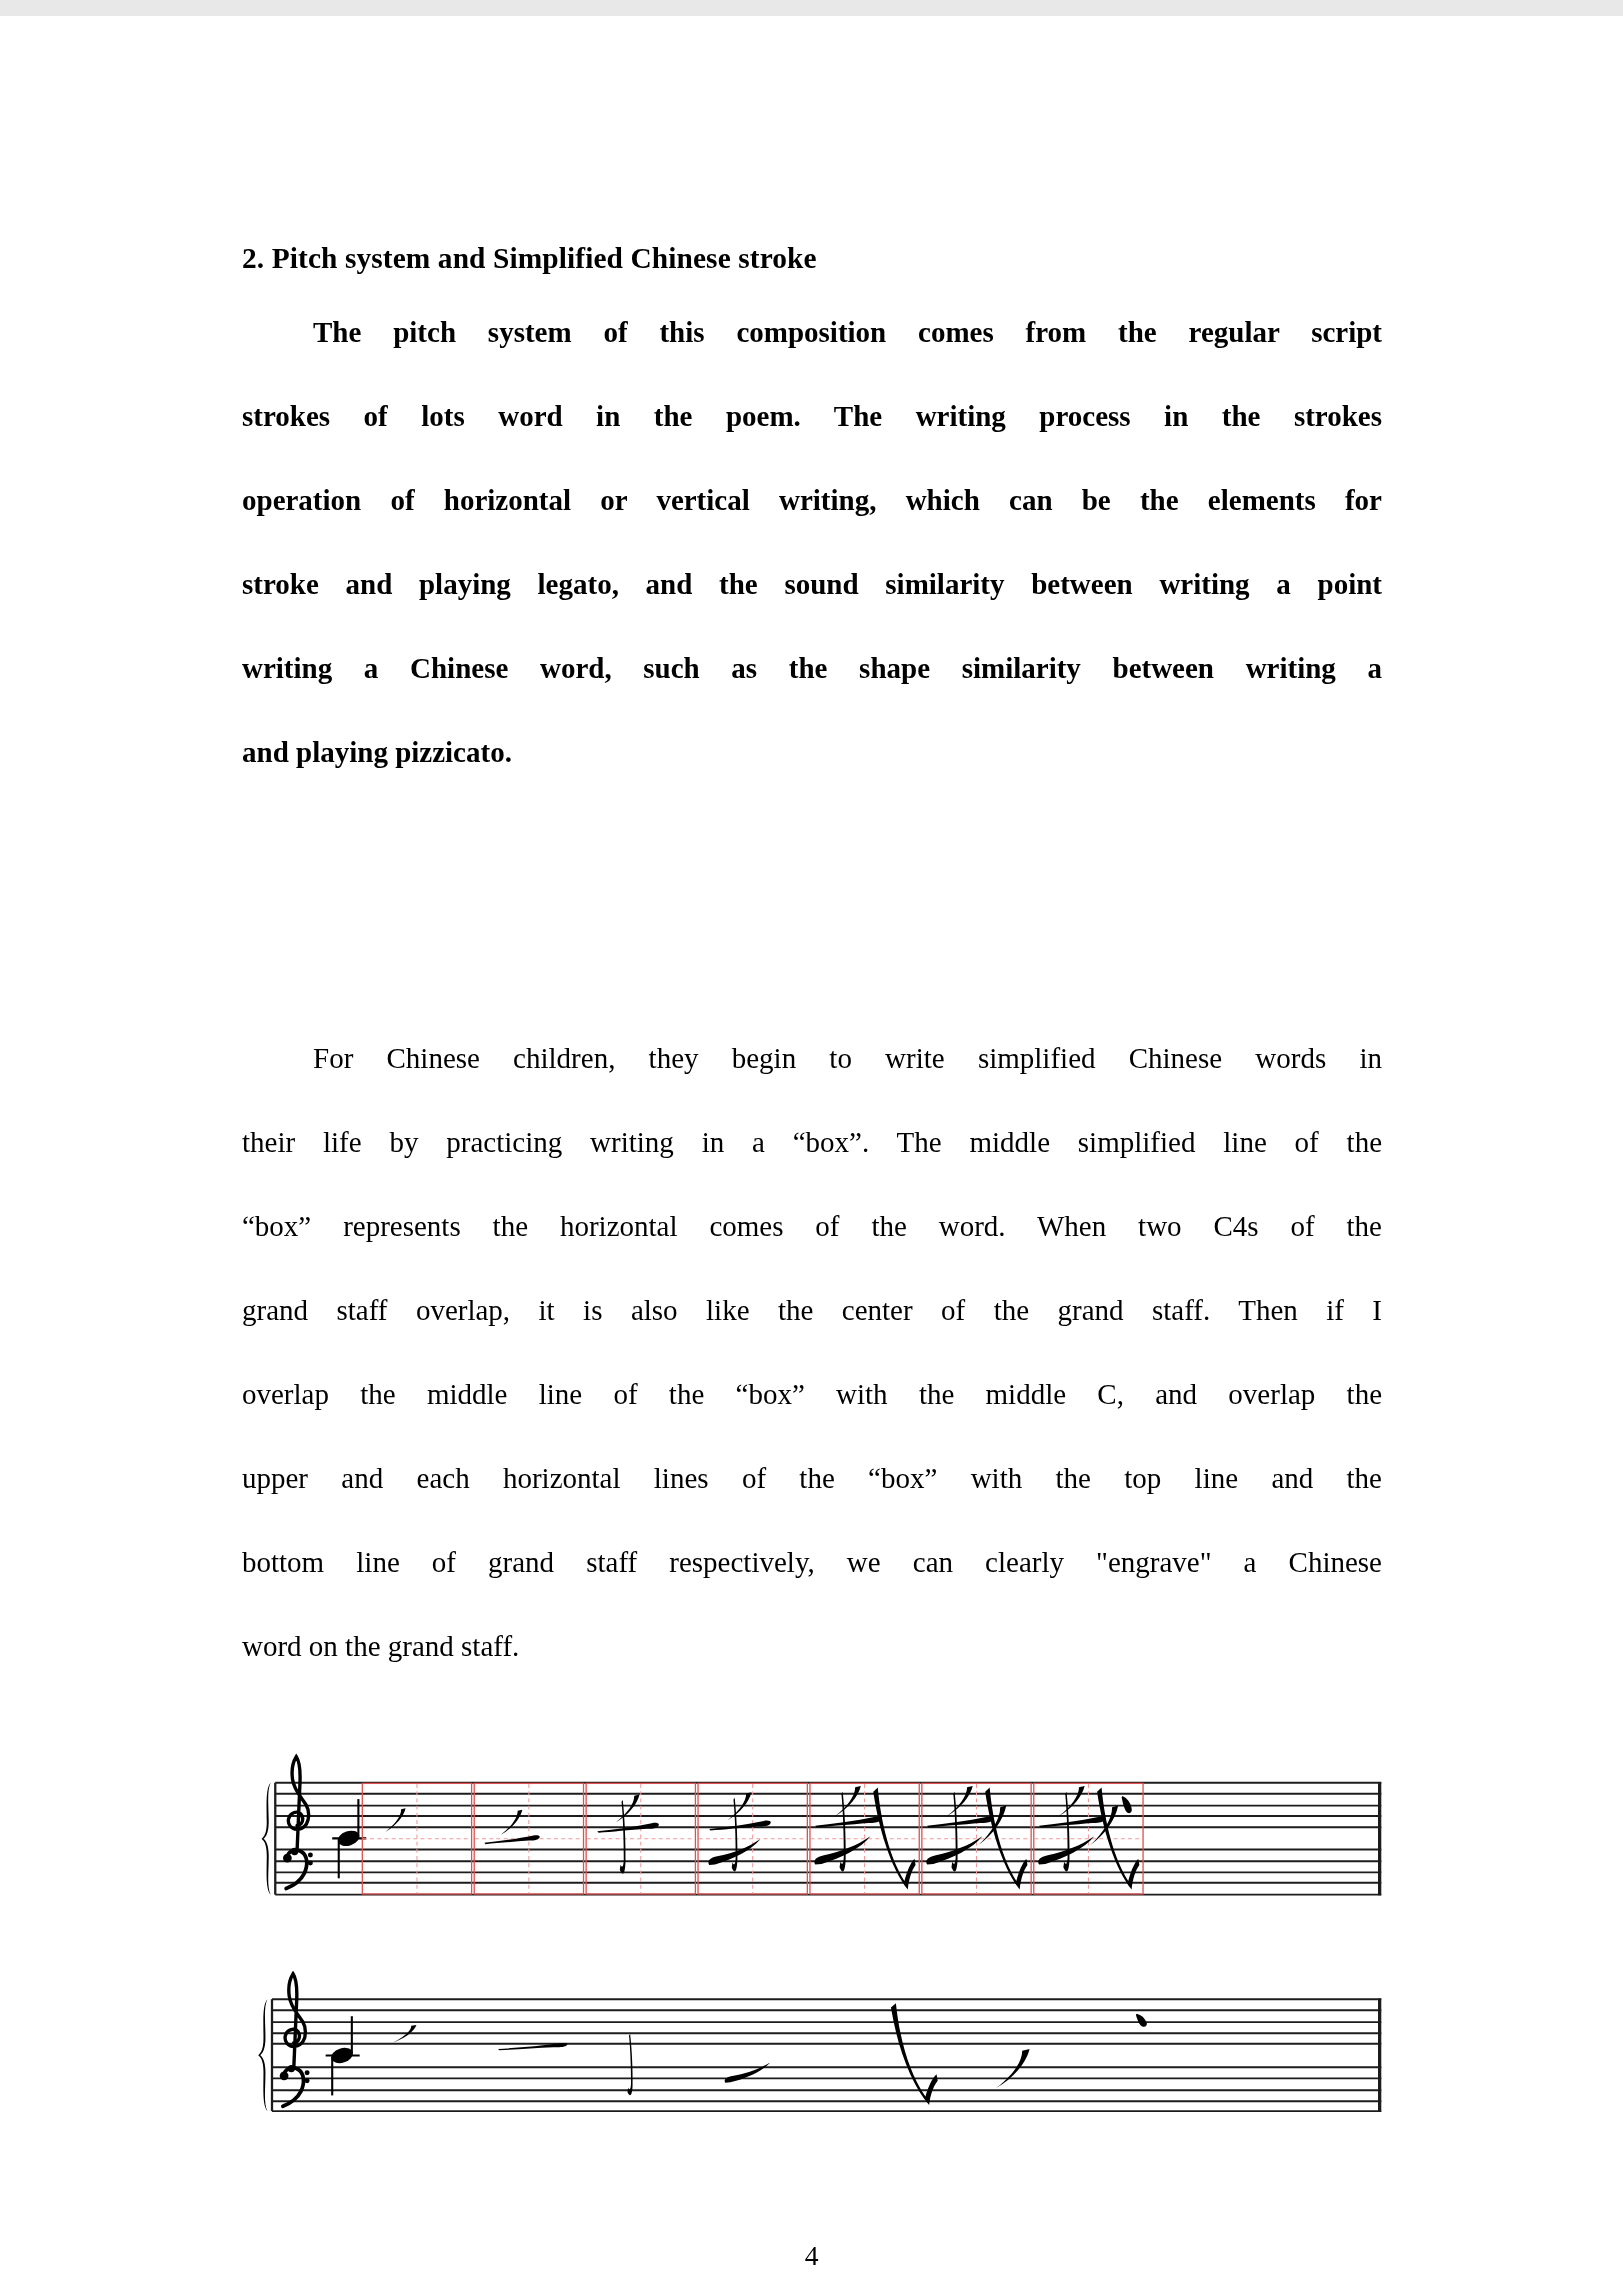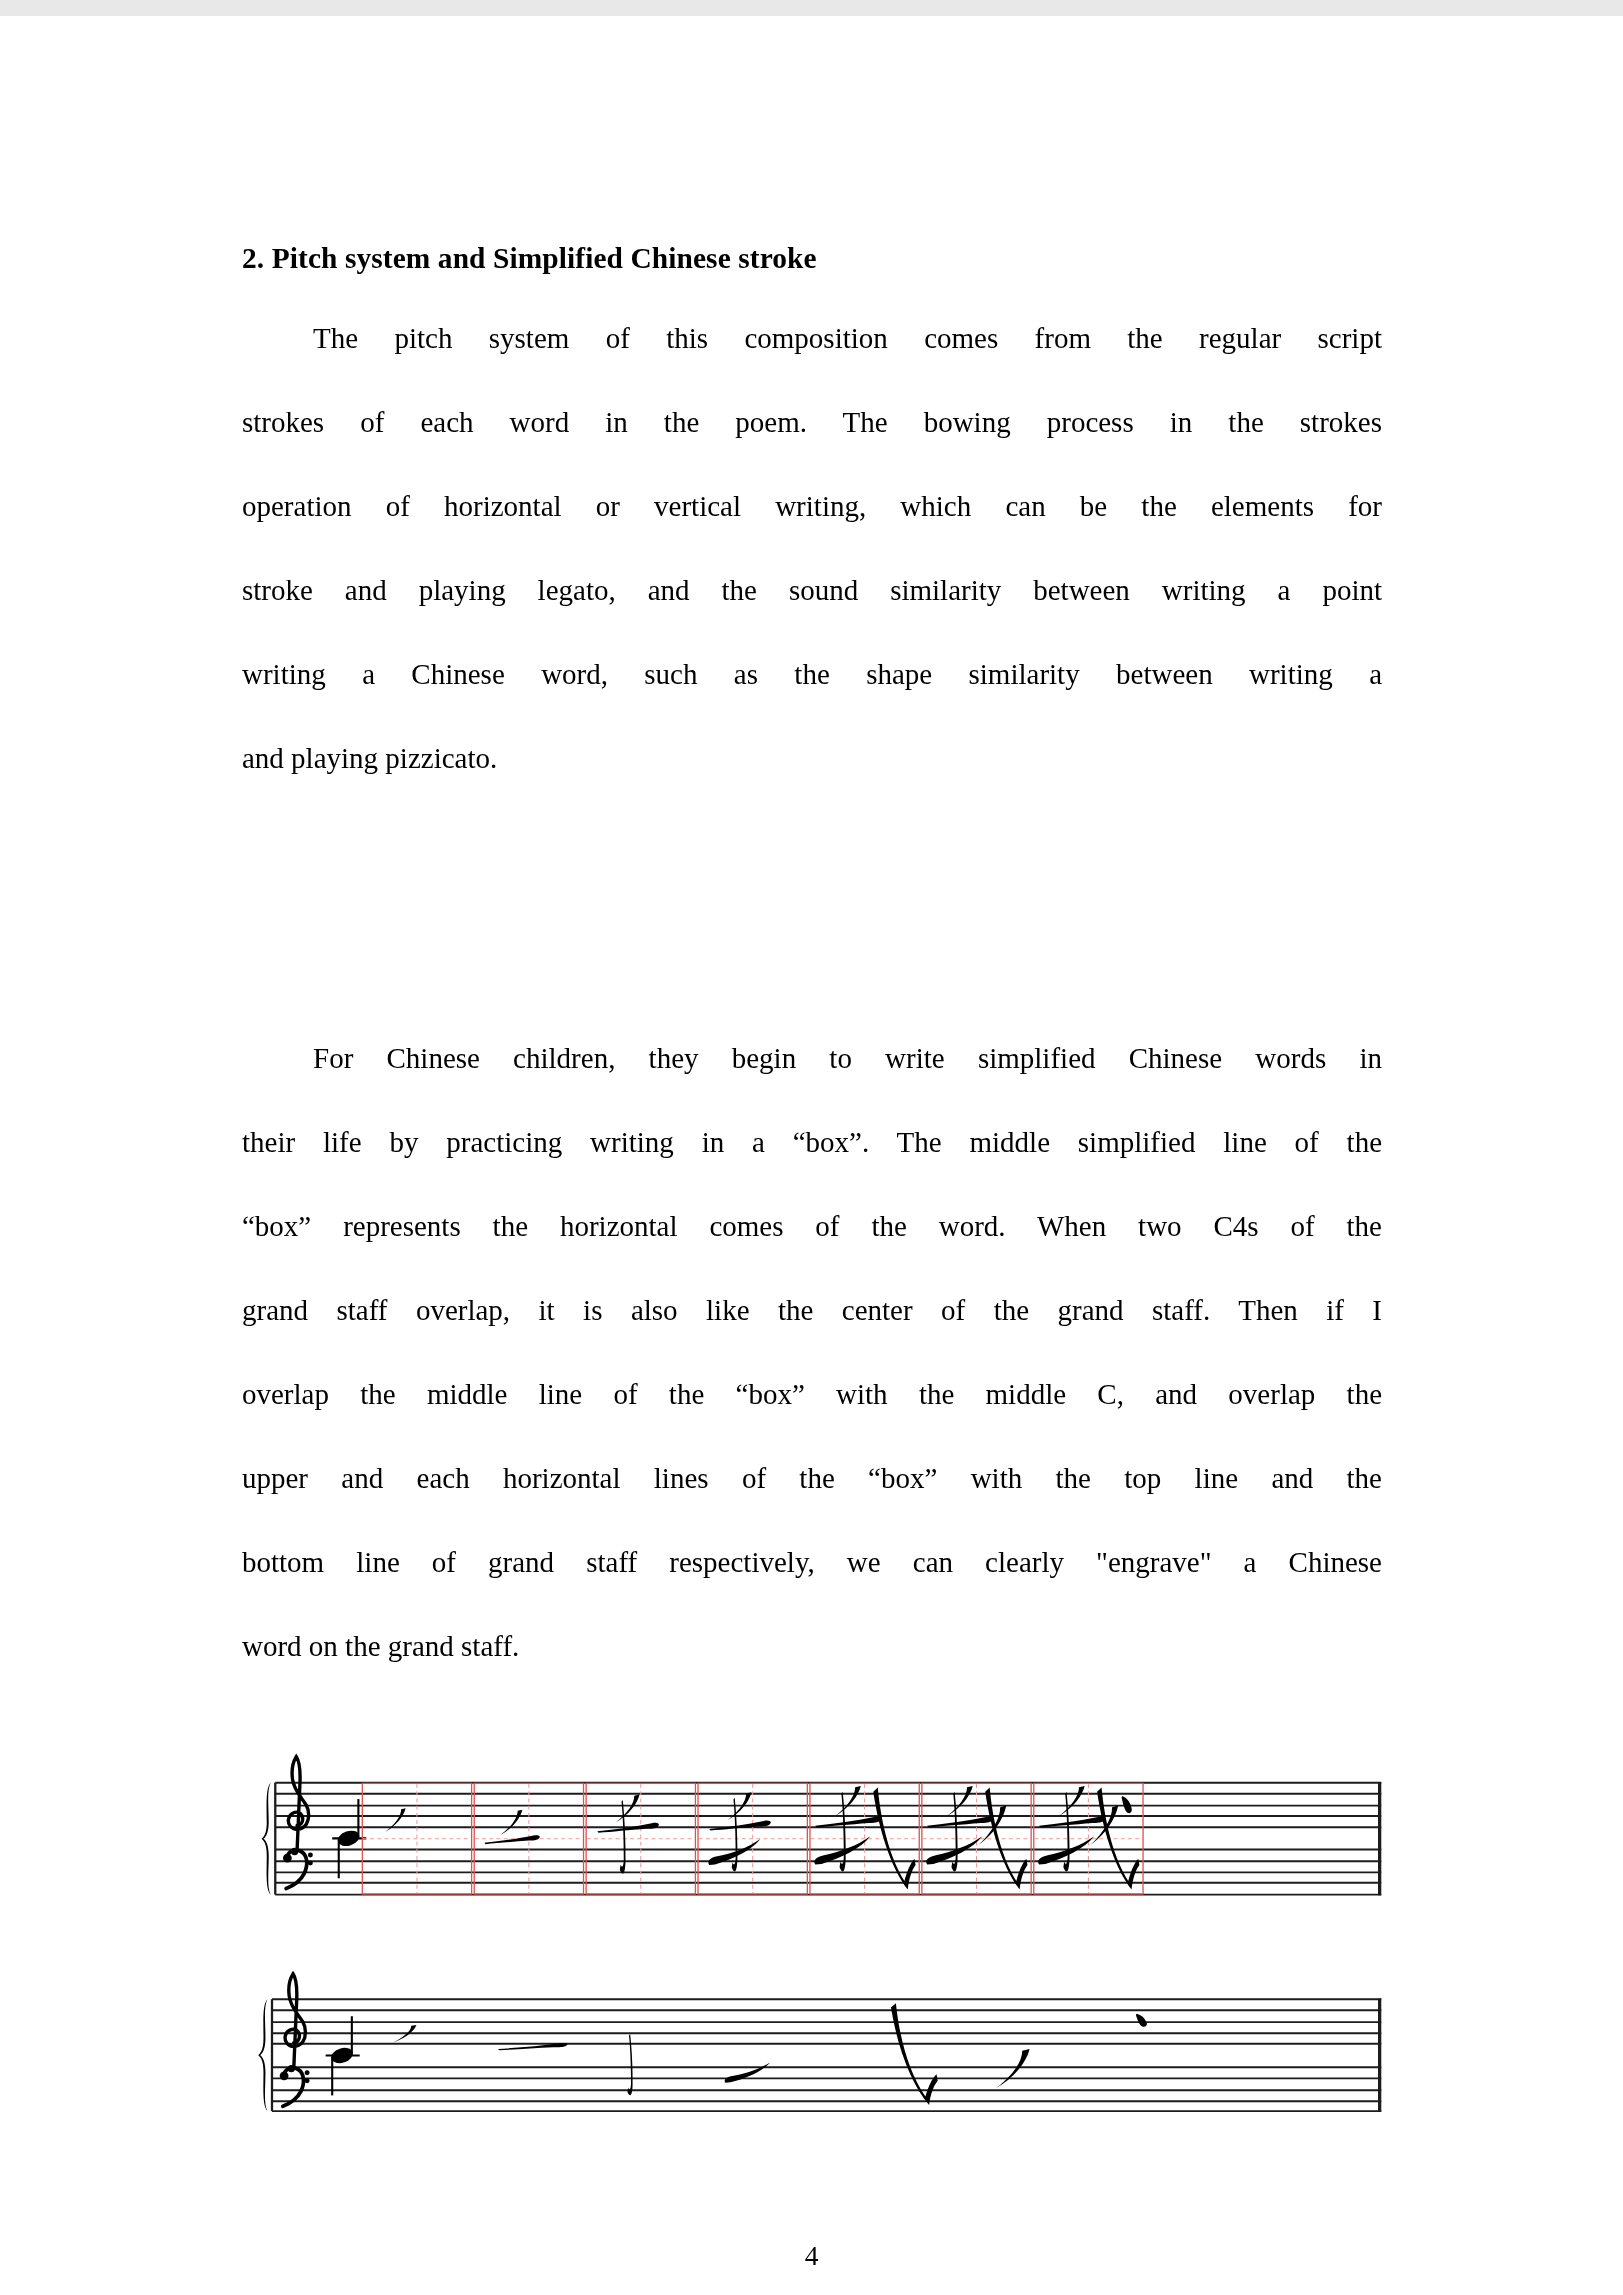--- a/index.html
+++ b/index.html
@@ -1,42 +1,42 @@
 <!DOCTYPE html>
 <html style="font-size:10.5px"><head>
 <meta charset="utf-8">
 <style>
   html,body{margin:0;padding:0;background:#e8e8e8;}
   .page{position:relative;width:1623px;height:2295px;background:#ffffff;
         font-family:"Liberation Serif", serif;color:#000;overflow:hidden;margin-top:16px;}
   .heading{position:absolute;left:242px;top:226px;margin:0;
            font-size:29.4px;font-weight:bold;letter-spacing:0.1px;}
   .para{position:absolute;left:242px;width:1140px;font-size:29px;}
-  .p1{top:280px;}
+  .p1{top:274px;font-weight:bold;}
   .p2{top:1000px;}
   .ln{height:84px;line-height:84px;text-align:justify;text-align-last:justify;
       white-space:normal;overflow:visible;}
   .ln.ind{text-indent:71px;}
   .ln.last{text-align-last:left;}
   .figure{position:absolute;left:236px;}
   #fig1{top:1713px;}
   #fig2{top:1955px;}
   .page-number{position:absolute;left:0;right:0;top:2224px;text-align:center;
                font-size:27.5px;}
 </style>
 </head>
 <body>
 
 <div class="page">
 
   <h1 class="heading">2. Pitch system and Simplified Chinese stroke</h1>
 
   <div class="para p1">
     <div class="ln ind">The pitch system of this composition comes from the regular script</div>
-    <div class="ln">strokes of each word in the poem. The bowing process in the strokes</div>
+    <div class="ln">strokes of lots word in the poem. The writing process in the strokes</div>
     <div class="ln">operation of horizontal or vertical writing, which can be the elements for</div>
     <div class="ln">stroke and playing legato, and the sound similarity between writing a point</div>
     <div class="ln">writing a Chinese word, such as the shape similarity between writing a</div>
     <div class="ln last">and playing pizzicato.</div>
   </div>
 
   <div class="para p2">
     <div class="ln ind">For Chinese children, they begin to write simplified Chinese words in</div>
     <div class="ln">their life by practicing writing in a “box”. The middle simplified line of the</div>
     <div class="ln">“box” represents the horizontal comes of the word. When two C4s of the</div>

